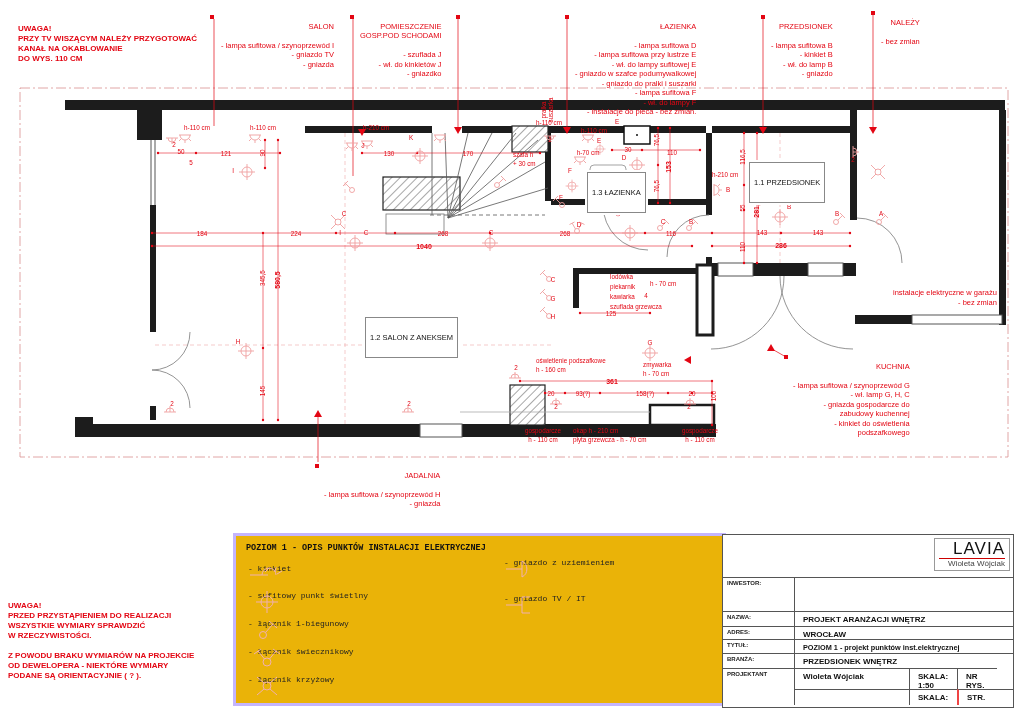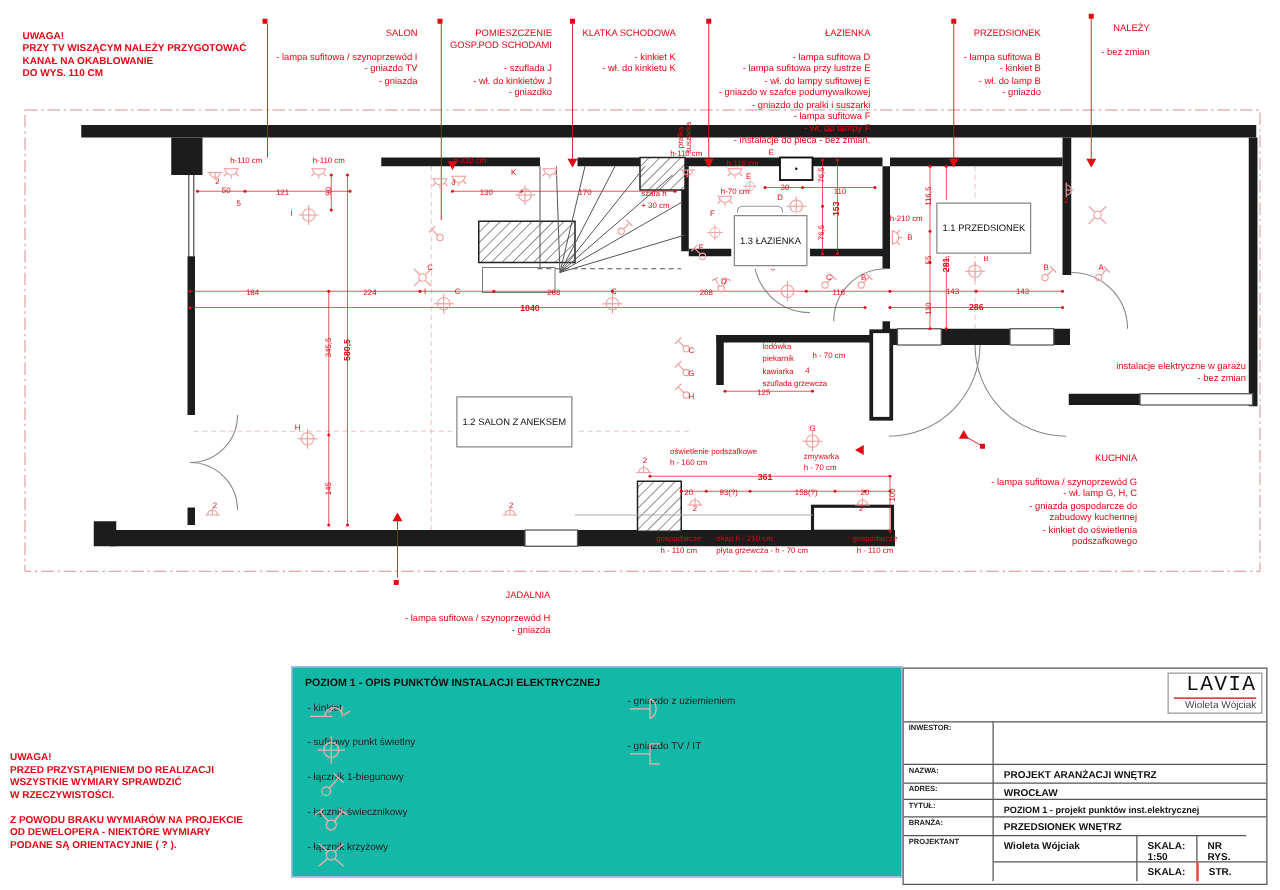--- a/index.html
+++ b/index.html
@@ -8,32 +8,32 @@
   svg{position:absolute;left:0;top:0;}
   .ann{position:absolute;color:#e30613;font-size:7.5px;line-height:9.5px;white-space:pre-line;text-align:right;}
   .ann .at{white-space:pre-line;}
   .note{position:absolute;color:#e30613;font-size:8px;line-height:10px;font-weight:bold;white-space:pre-line;}
   .bullet{position:absolute;width:4px;height:4px;background:#e30613;}
   .rlabel{position:absolute;background:#fff;border:1px solid #888;box-shadow:0 0 0 2px #fff;
           color:#111;font-size:7.5px;padding:15px 4px;white-space:nowrap;}
   .dim{font-family:"Liberation Sans",sans-serif;font-size:6.3px;fill:#e30613;}
   .dimB{font-weight:bold;font-size:7px;}
   
-  .legend{position:absolute;left:233px;top:533px;width:487px;height:167px;border:1px solid #c4b5fd;background:#14b8a6;}
+  .legend{position:absolute;left:233px;top:533px;width:487px;height:167px;border:3px solid #c4b5fd;background:#eab308;font-family:Liberation Mono, monospace;}
   .legend .lt{position:absolute;left:10px;top:7px;font-size:8.5px;font-weight:bold;color:#111;}
   .litem{position:absolute;display:flex;align-items:center;color:#222;font-size:8px;}
   .licon{width:38px;height:22px;flex:0 0 38px;}
   
   .tb{position:absolute;left:722px;top:534px;width:290px;height:172px;border:1px solid #555;background:#fff;}
   .tb .cellL{position:absolute;left:0;width:72px;border-right:1px solid #555;border-top:1px solid #555;
              font-size:6px;font-weight:bold;color:#222;padding:2px 0 0 4px;box-sizing:border-box;}
   .tb .cellV{position:absolute;left:72px;right:0;border-top:1px solid #555;font-size:8px;font-weight:bold;
              color:#111;padding:3px 0 0 8px;box-sizing:border-box;}
   .logoBox{position:absolute;right:3px;top:3px;width:76px;height:33px;border:1px solid #999;text-align:right;padding:1px 4px;box-sizing:border-box;}
-  .logoBox .lavia{font-size:17px;letter-spacing:1px;color:#111;border-bottom:1px solid #c00;line-height:18px;font-family:Liberation Mono, monospace;}
+  .logoBox .lavia{font-size:17px;letter-spacing:1px;color:#111;border-bottom:1px solid #c00;line-height:18px;}
   .logoBox .lsub{font-size:8px;color:#444;}
   .small{font-size:5.8px;}
 </style>
 </head>
 <body>
 
 <div class="page">
 
   <svg width="1024" height="530" viewBox="0 0 1024 530">
     <defs>
@@ -409,25 +409,20 @@
   <div class="bullet" style="left:350px;top:15px"></div>
   <div class="ann" style="left:360px;top:12px">
     <div class="at">POMIESZCZENIE
 GOSP.POD SCHODAMI</div>
     <div>- szuflada J
 - wł. do kinkietów J
 - gniazdko</div>
   </div>
 
   <div class="bullet" style="left:456px;top:15px"></div>
-  <div class="ann" style="left:466px;top:12px">
-    <div class="at">KLATKA SCHODOWA</div>
-    <div>- kinkiet K
-- wł. do kinkietu K</div>
-  </div>
 
   <div class="bullet" style="left:565px;top:15px"></div>
   <div class="ann" style="left:575px;top:12px">
     <div class="at">ŁAZIENKA</div>
     <div>- lampa sufitowa D
 - lampa sufitowa przy lustrze E
 - wł. do lampy sufitowej E
 - gniazdo w szafce podumywalkowej
 - gniazdo do pralki i suszarki
 - lampa sufitowa F

